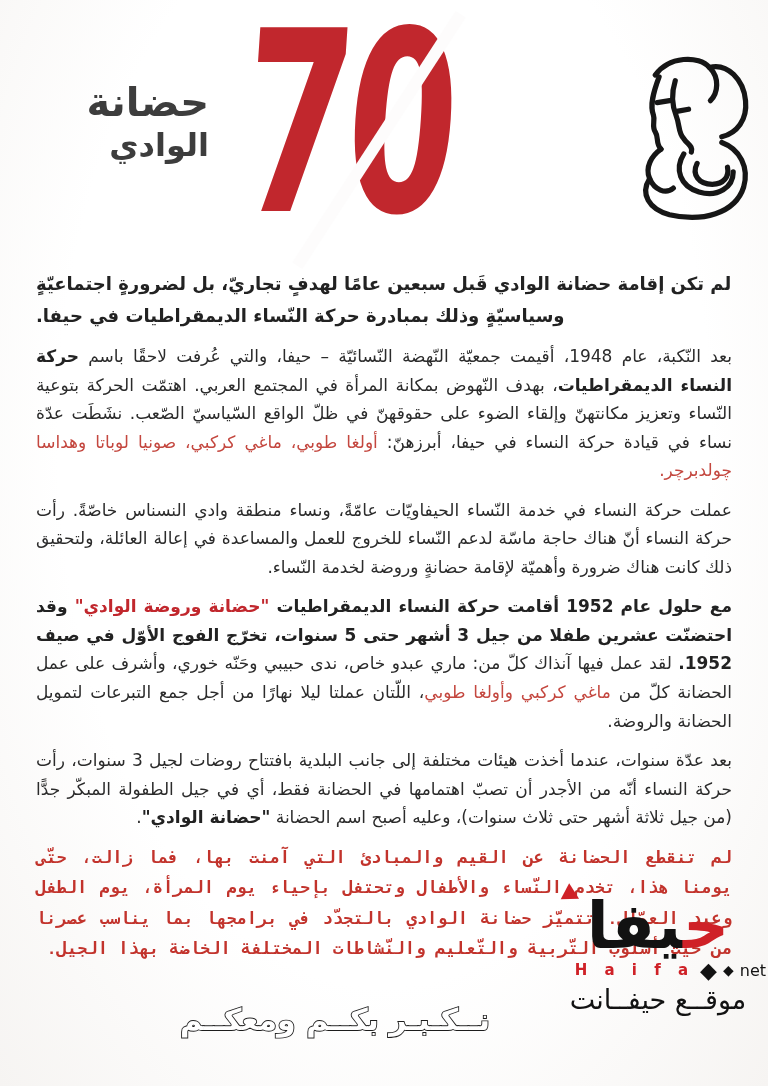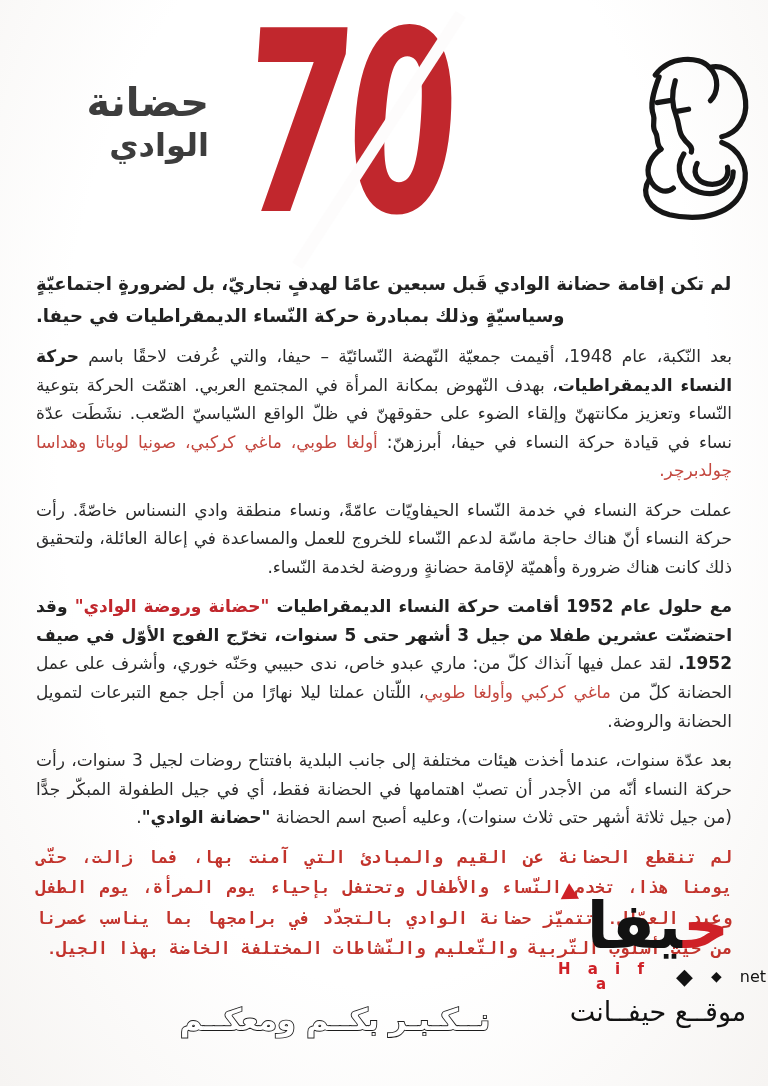--- a/index.html
+++ b/index.html
@@ -64,21 +64,21 @@
     direction:rtl;font-size:64px;font-weight:900;color:#121212;
     letter-spacing:1px;position:relative;
   }
   .haifanet .bigword .ha{color:#cf2127;}
   .logo-tri{
     position:absolute;left:14px;top:-8px;width:0;height:0;
     border-top:9px solid transparent;border-bottom:9px solid transparent;
     border-left:16px solid #cf2127;transform:rotate(28deg);
   }
   .haifanet .latinrow{
-    display:flex;align-items:center;justify-content:flex-end;gap:18px;
+    display:flex;align-items:center;justify-content:flex-end;gap:6px;
     margin-top:4px;
   }
   .haifanet .latin{color:#cf2127;font-weight:bold;font-size:15px;letter-spacing:6px;}
   .haifanet .dia-big{color:#121212;font-size:22px;line-height:0.8;}
   .haifanet .dia-small{color:#121212;font-size:14px;line-height:0.8;}
   .haifanet .net{color:#121212;font-size:16px;}
   .haifanet .tagline{
     direction:rtl;color:#121212;font-size:27px;margin-top:6px;letter-spacing:0;
   }
 </style>

